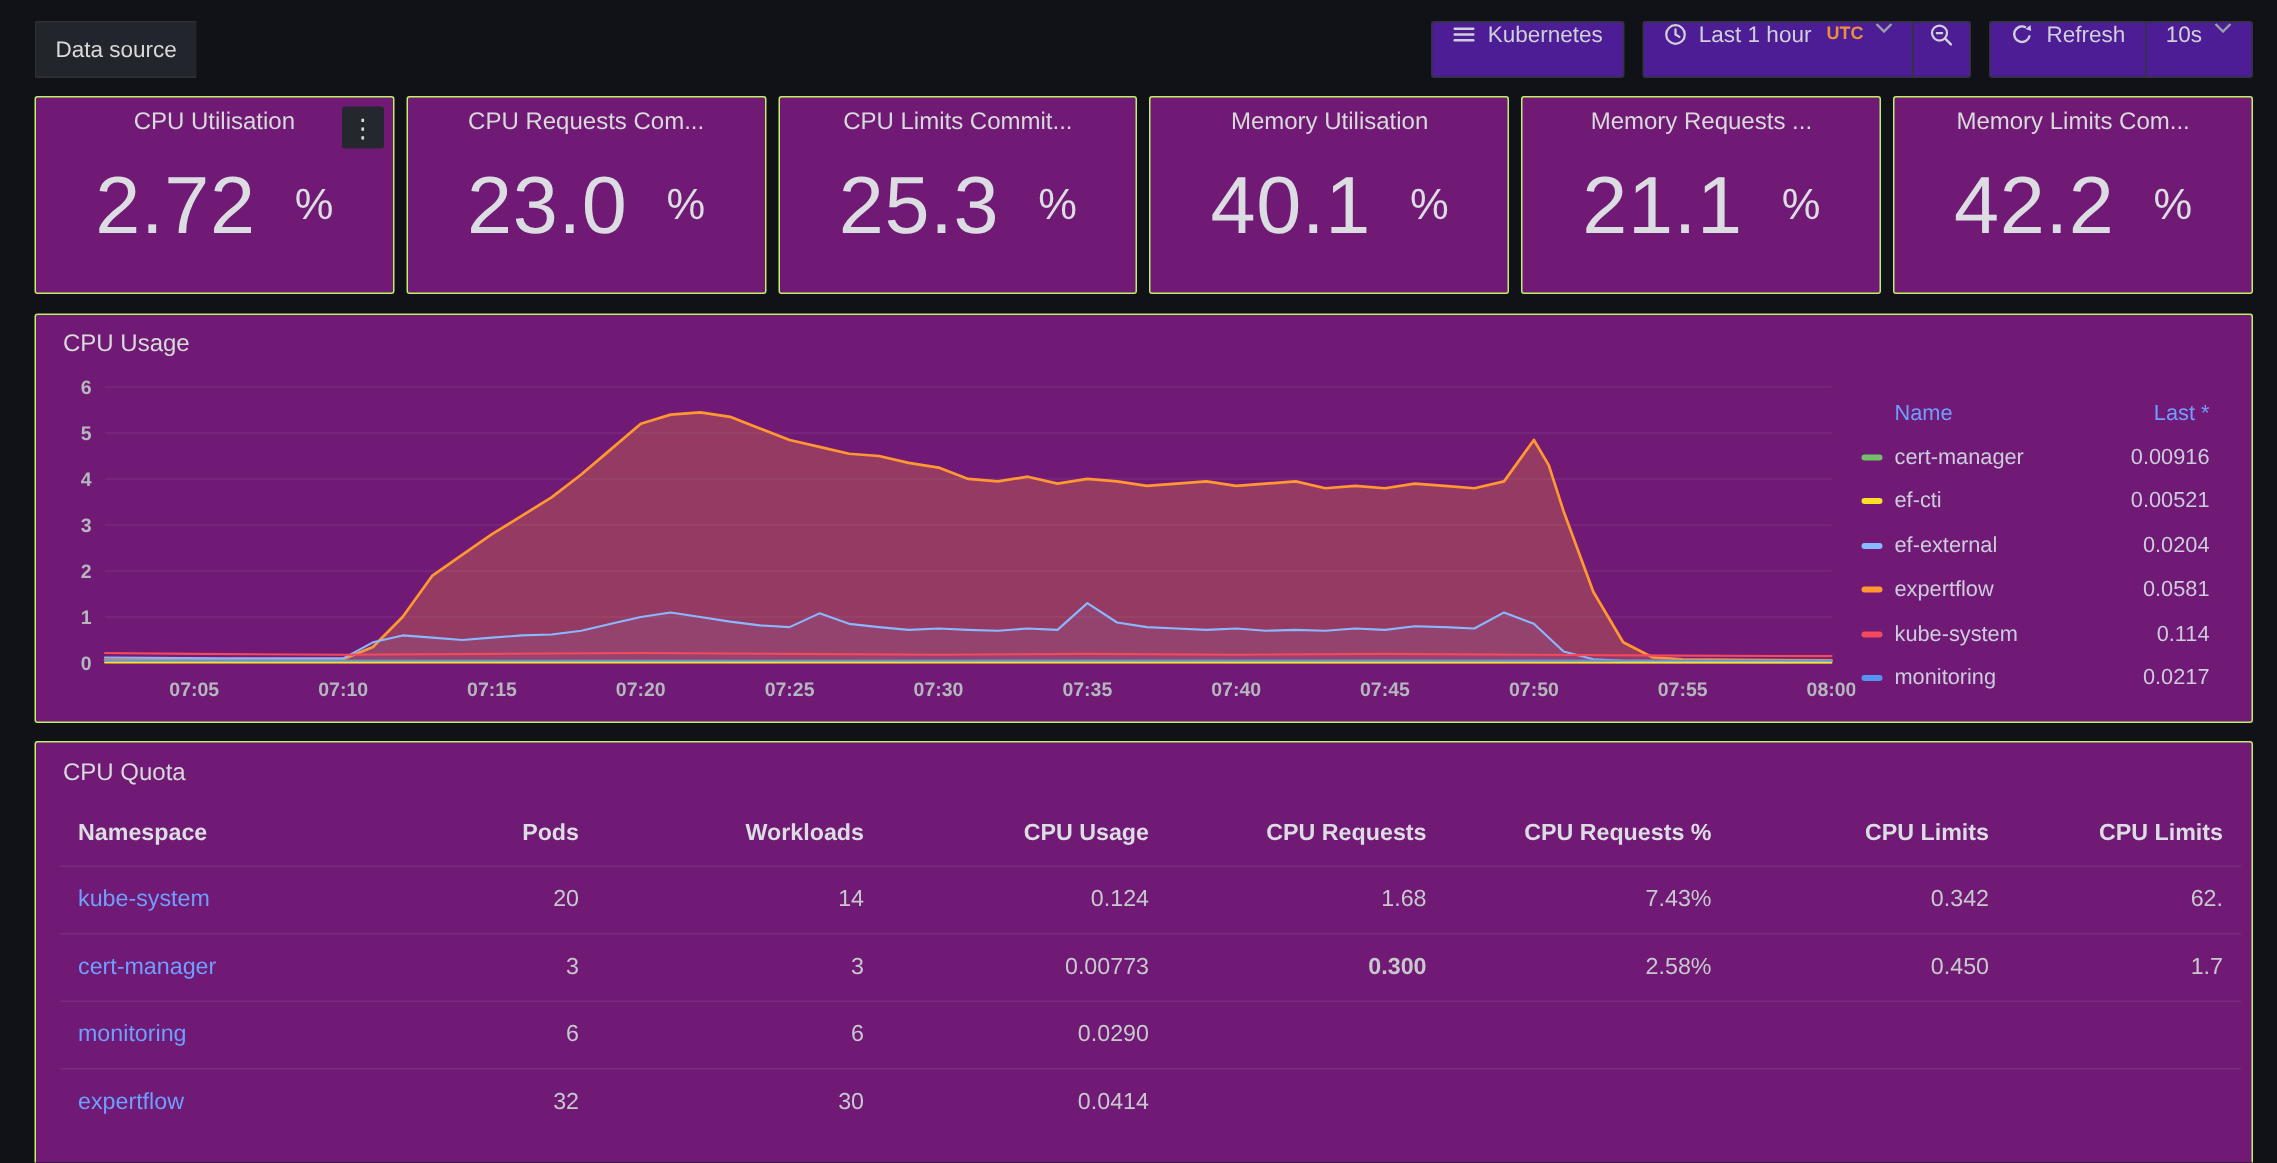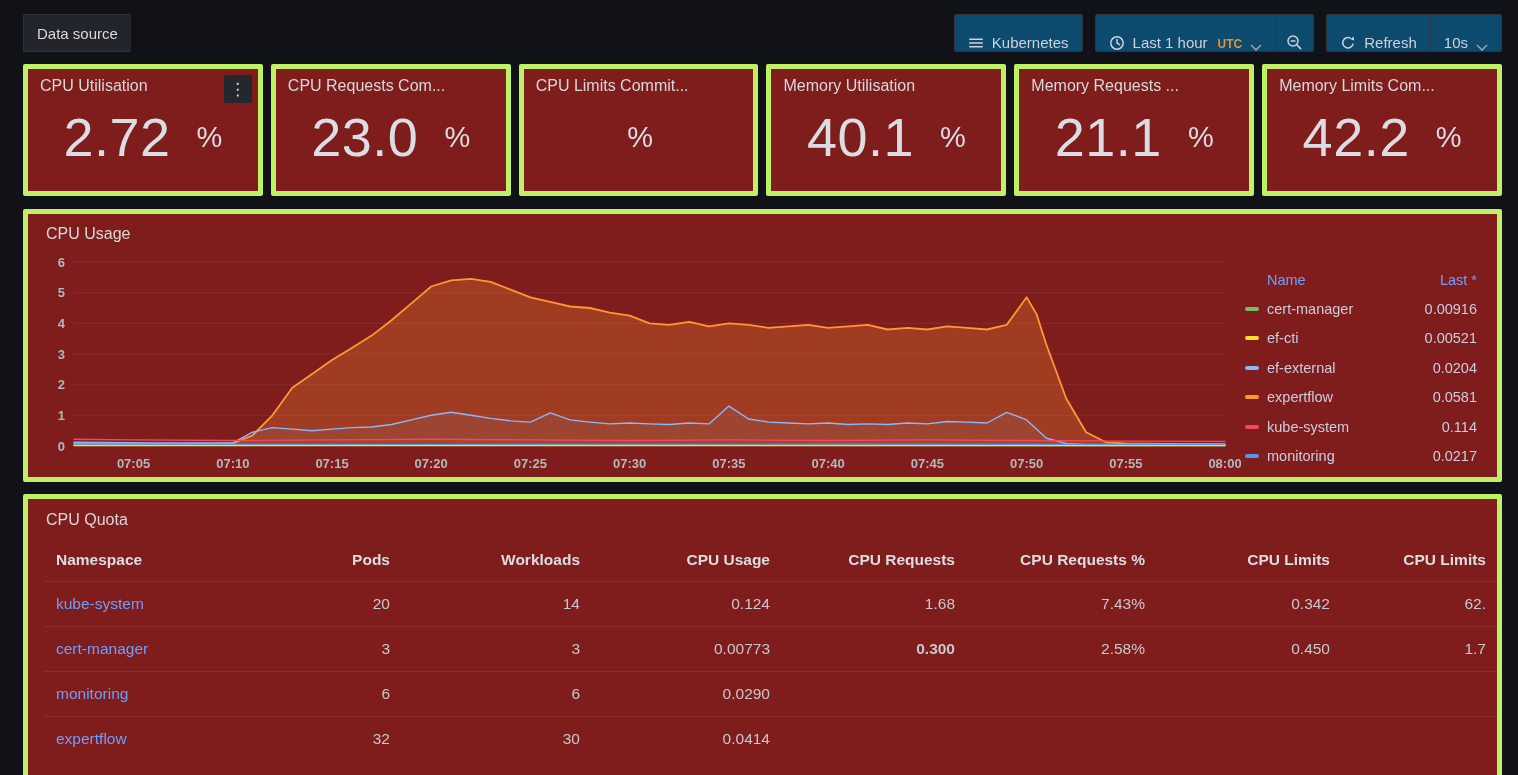--- a/index.html
+++ b/index.html
@@ -25,30 +25,30 @@
   .ds-value {
     height:38px; display:flex; align-items:center; gap:30px; padding:0 12px;
     background:#181b1f; border:1px solid #2e3138; border-radius:0 2px 2px 0;
     font-size:15px; color:#d8d9da; cursor:pointer; font-family:inherit;
   }
 
   .btn-group { display:flex; }
   .btn-group .tb-btn + .tb-btn { margin-left:-1px; border-radius:0 2px 2px 0; }
   .btn-group .tb-btn:first-child { border-radius:2px 0 0 2px; }
   .tb-btn {
-    height:38px; display:flex; align-items:flex-end; gap:8px; padding:0 13px;
-    background:#0c4a6e; border:1px solid #31343b; border-radius:2px;
+    height:38px; display:flex; align-items:flex-start; gap:8px; padding:0 13px;
+    background:#4c1d95; border:1px solid #31343b; border-radius:2px;
     color:#d0d1d8; font-size:15px; cursor:pointer; font-family:inherit; white-space:nowrap;
   }
   .tb-btn svg { display:block; }
   .utc { font-size:12px; font-weight:700; margin-left:2px; }
   .icon-only { padding:0 10px; }
 
   
-  .panel { background:#7f1d1d; border:5px solid #bef264; border-radius:2px; }
+  .panel { background:#701a75; border:1px solid #bef264; border-radius:2px;align-items:center; }
 
   .stats-row { display:grid; grid-template-columns:repeat(6,1fr); gap:8px; padding:0 16px 0 23px; }
   .stat-panel { height:132px; position:relative; display:flex; flex-direction:column; padding:8px 12px; }
   .stat-title { font-size:16px; font-weight:500; color:#d8d9da; white-space:nowrap; overflow:hidden; }
   .stat-value { flex:1; display:flex; align-items:center; justify-content:center; color:#dcdde3; font-weight:500; padding-bottom:4px;gap:23px; }
   .stat-num { font-size:54px; letter-spacing:0.5px; }
   .stat-unit { font-size:29px; margin-left:3px; }
   .kebab {
     position:absolute; top:6px; right:6px; width:28px; height:28px;
     background:#24272d; border-radius:2px; display:flex; align-items:center; justify-content:center;
@@ -94,21 +94,21 @@
         </svg>
       <span>Kubernetes</span>
     </button>
     <div class="btn-group">
       <button class="tb-btn">
         <svg width="16" height="16" viewBox="0 0 16 16">
             <circle cx="8" cy="8" r="6.2" fill="none" stroke="#d0d1d8" stroke-width="1.5"></circle>
             <path d="M8 4.6 V8 L10.6 9.6" fill="none" stroke="#d0d1d8" stroke-width="1.5" stroke-linecap="round"></path>
           </svg>
         <span>Last 1 hour</span>
-        <span class="utc" id="utc-badge" style="color: rgb(232, 145, 58); margin-top: 20px;">UTC</span>
+        <span class="utc" id="utc-badge" style="color: rgb(232, 145, 58);">UTC</span>
         <svg width="12" height="7" viewBox="0 0 12 7">
             <polyline points="1,1 6,6 11,1" fill="none" stroke="#9aa0a8" stroke-width="1.6"></polyline>
           </svg>
       </button>
       <button class="tb-btn icon-only">
         <svg width="17" height="17" viewBox="0 0 17 17">
             <circle cx="7" cy="7" r="5" fill="none" stroke="#d0d1d8" stroke-width="1.5"></circle>
             <line x1="4.6" y1="7" x2="9.4" y2="7" stroke="#d0d1d8" stroke-width="1.5"></line>
             <line x1="10.8" y1="10.8" x2="14.6" y2="14.6" stroke="#d0d1d8" stroke-width="1.6" stroke-linecap="round"></line>
           </svg>
@@ -144,20 +144,21 @@
     <div class="panel stat-panel">
       <div class="stat-title">CPU Requests Com...</div>
       <div class="stat-value">
         <span class="stat-num">23.0</span>
         <span class="stat-unit">%</span>
       </div>
     </div>
     <div class="panel stat-panel">
       <div class="stat-title">CPU Limits Commit...</div>
       <div class="stat-value">
+        <span class="stat-num">25.3</span>
         <span class="stat-unit">%</span>
       </div>
     </div>
     <div class="panel stat-panel">
       <div class="stat-title">Memory Utilisation</div>
       <div class="stat-value">
         <span class="stat-num">40.1</span>
         <span class="stat-unit">%</span>
       </div>
     </div>

